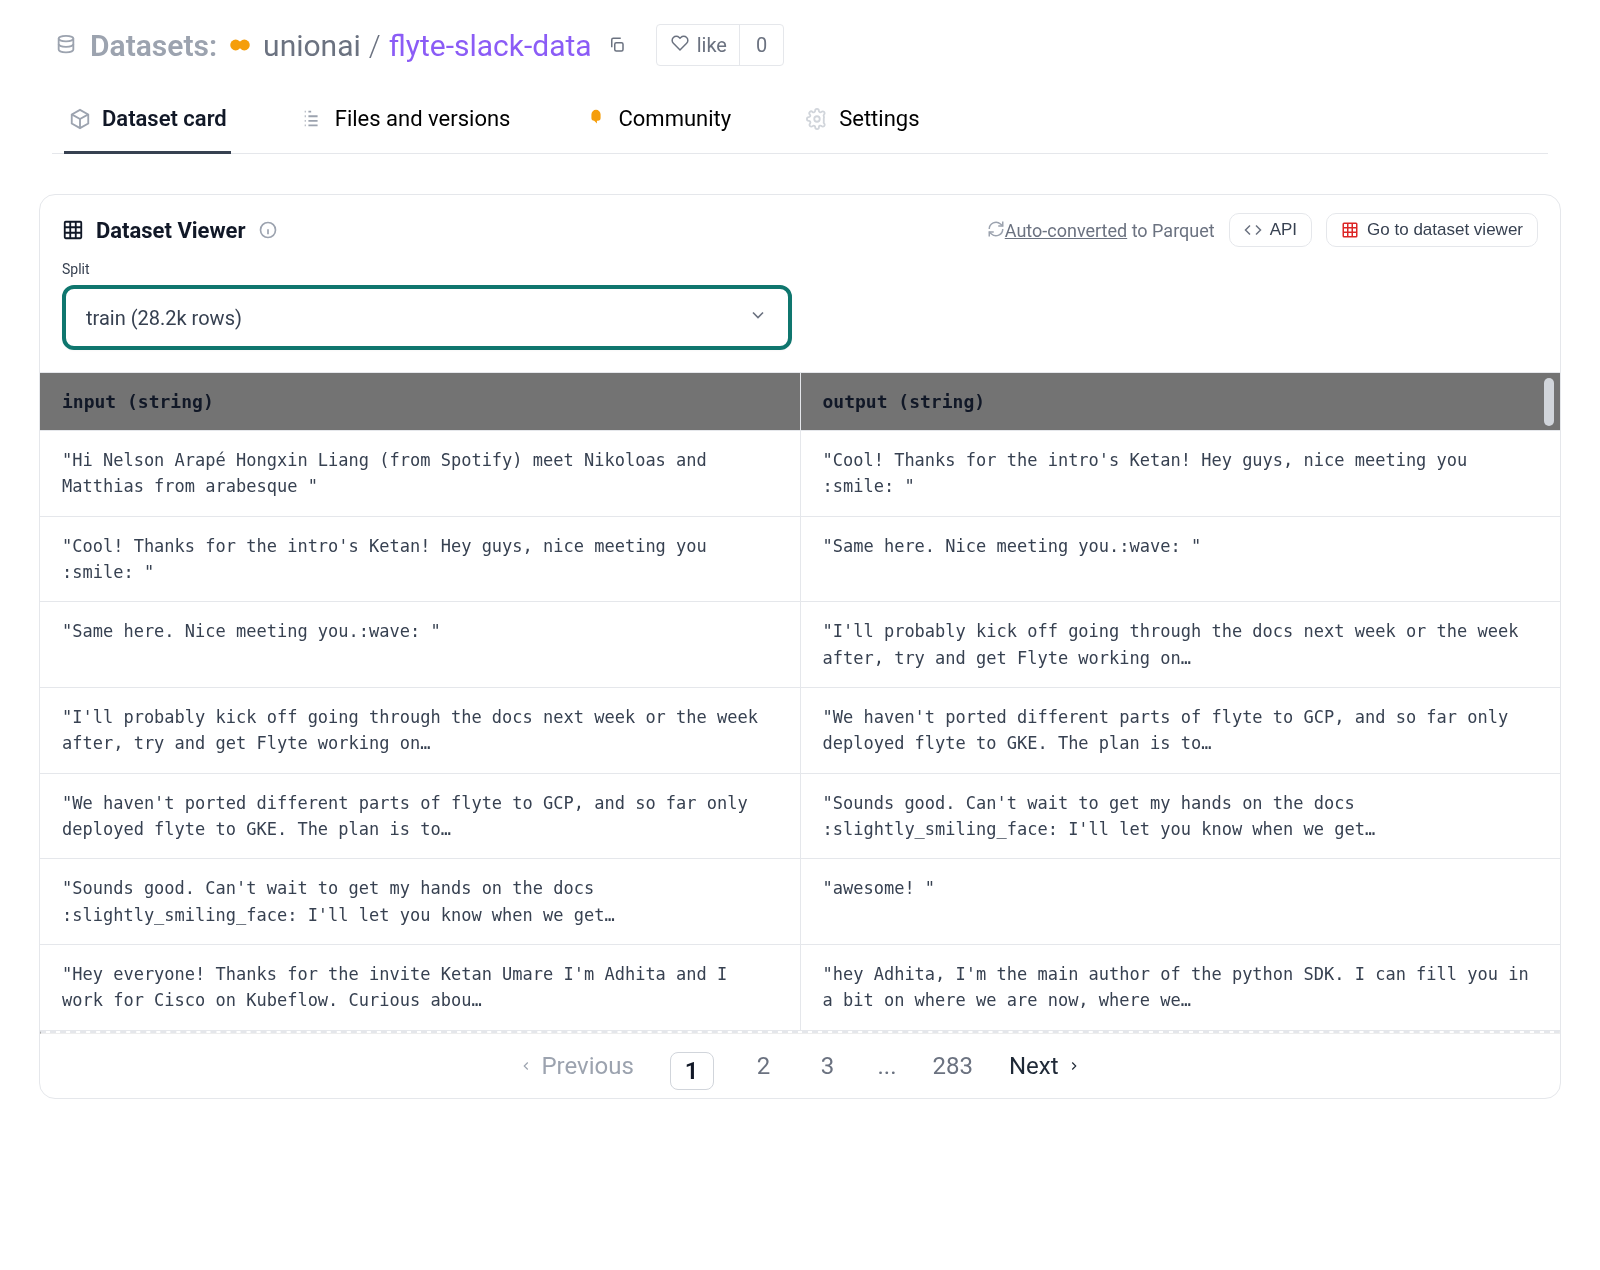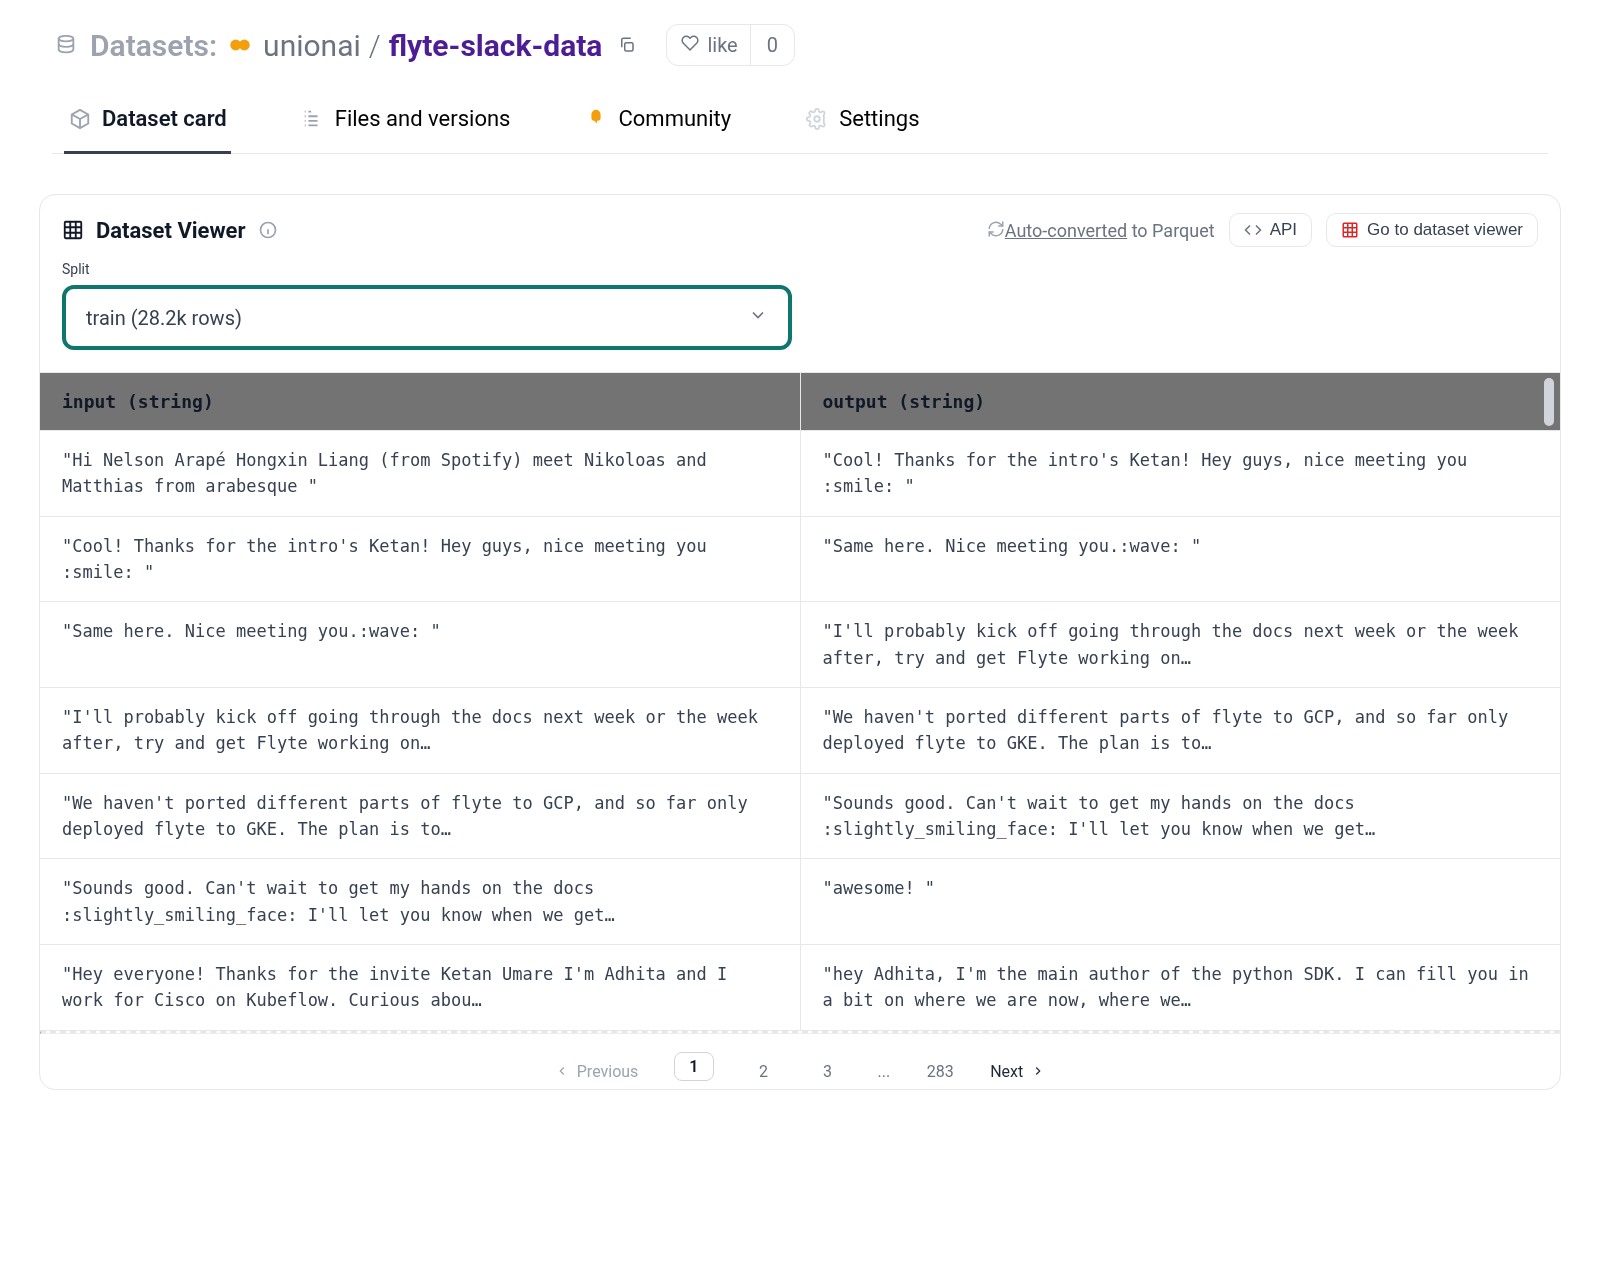--- a/index.html
+++ b/index.html
@@ -8,24 +8,24 @@
 
 .header{padding:24px 32px 0 32px}
 .breadcrumb{display:flex;align-items:center;gap:10px;font-size:30px}
 .db-icon{width:28px;height:28px;display:inline-flex;align-items:center;justify-content:center}
 .db-icon svg{width:22px;height:22px;color:#9CA3AF}
 .bc-label{color:#9CA3AF;font-weight:600}
 .org-icon{width:26px;height:26px;display:inline-flex;align-items:center;justify-content:center}
 .org-icon svg{width:26px;height:26px;color:#F59E0B}
 .bc-org{color:#6B7280;font-weight:400}
 .bc-sep{color:#6B7280;font-weight:300;margin:0 -2px}
-.bc-name{color:#4c1d95;font-weight:700}
+.bc-name{color:#8b5cf6;font-weight:400}
 .copy-icon{width:22px;height:22px;display:inline-flex;align-items:center;justify-content:center;margin-left:4px}
 .copy-icon svg{width:18px;height:18px;color:#6B7280}
-.like-btn{display:inline-flex;align-items:flex-end;border:1px solid #E5E7EB;border-radius:12px;overflow:hidden;margin-left:18px;font-size:20px}
+.like-btn{display:inline-flex;align-items:flex-end;border:1px solid #E5E7EB;border-radius:4px;overflow:hidden;margin-left:18px;font-size:20px}
 .like-btn .heart{padding:8px 6px 8px 14px;color:#6B7280}
 .like-btn .like-text{padding:8px 12px 8px 2px;color:#6B7280}
 .like-btn .count{padding:8px 16px;border-left:1px solid #E5E7EB;color:#6B7280}
 
 .tabs{display:flex;gap:66px;margin-top:40px;border-bottom:1px solid #E5E7EB;padding-left:12px}
 .tab{display:flex;align-items:center;gap:10px;padding:0 4px 22px 4px;font-size:22px;color:#000000;cursor:pointer;position:relative}
 .tab.active{color:#111827;font-weight:600}
 .tab.active::after{content:"";position:absolute;bottom:-1px;left:0;right:0;height:3px;background:#374151}
 .tab-icon{width:24px;height:24px;display:inline-flex;align-items:center;justify-content:center}
 .tab-icon svg{width:22px;height:22px}
@@ -54,21 +54,21 @@
 .table{width:100%;border-collapse:collapse}
 .table thead th{text-align:left;padding:18px 22px;font-family:ui-monospace,Menlo,Consolas,monospace;font-size:18px;font-weight:700;border-top:1px solid #E5E7EB;border-bottom:1px solid #E5E7EB;background:#737373}
 .table thead th:first-child{border-right:1px solid #E5E7EB}
 .table tbody td{padding:16px 22px;font-family:ui-monospace,Menlo,Consolas,monospace;font-size:17px;line-height:1.55;color:#374151;border-bottom:1px solid #E5E7EB;vertical-align:top}
 .table tbody td:first-child{border-right:1px solid #E5E7EB}
 .col-input{width:50%}
 .col-output{width:50%}
 .scroll-hint{position:absolute;top:6px;right:6px;width:10px;height:48px;background:#D1D5DB;border-radius:5px}
 .dashed{border-top:2px dashed #E5E7EB;margin:0}
 
-.pagination{display:flex;align-items:flex-end;justify-content:center;gap:36px;padding:18px 0 8px 0;font-size:16px;color:#6B7280}
+.pagination{display:flex;align-items:flex-start;justify-content:center;gap:36px;padding:18px 0 8px 0;font-size:24px;color:#6B7280}
 .pag-btn{display:inline-flex;align-items:center;gap:8px;color:#9CA3AF;cursor:pointer}
 .pag-btn.enabled{color:#1F2937}
 .page-num{cursor:pointer;min-width:28px;text-align:center}
 .page-num.active{border:1px solid #D1D5DB;border-radius:8px;padding:4px 14px;color:#111827;font-weight:600}
 .ellipsis{color:#6B7280}
 </style>
 </head>
 <body>
 
 <div class="page">

